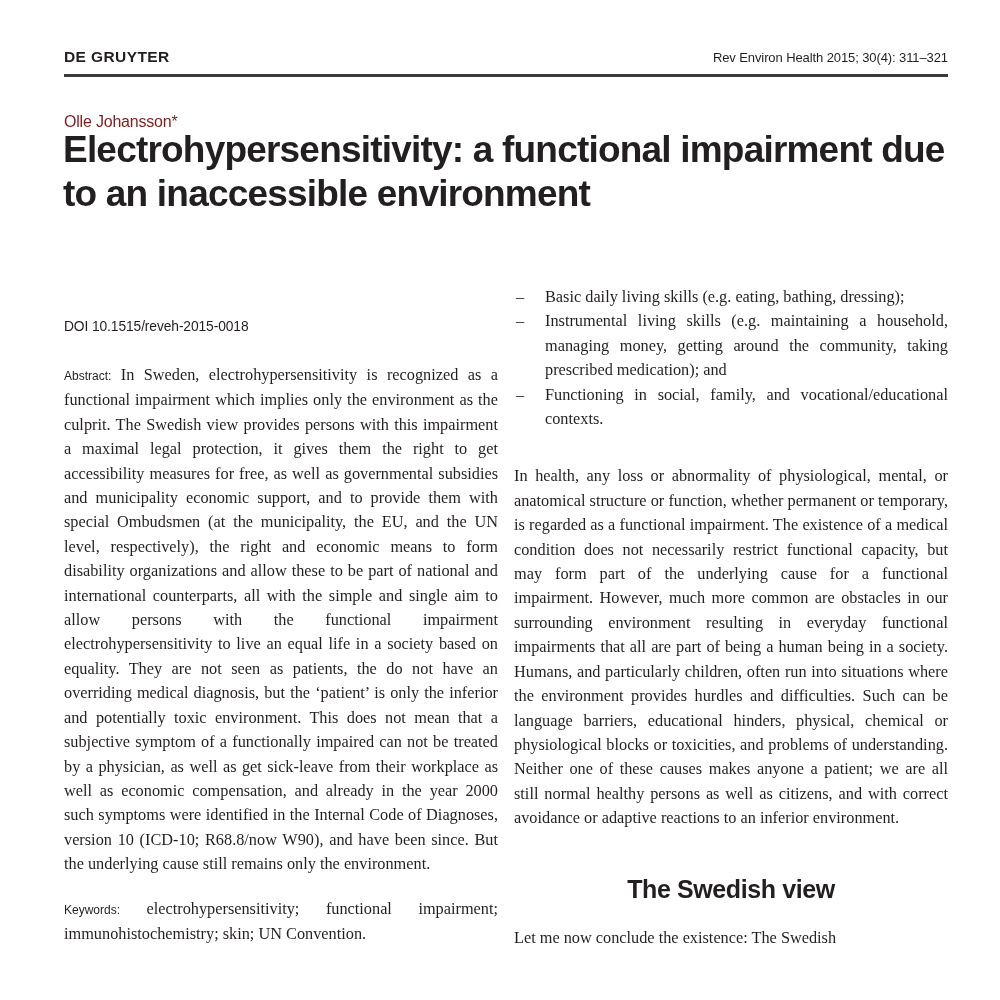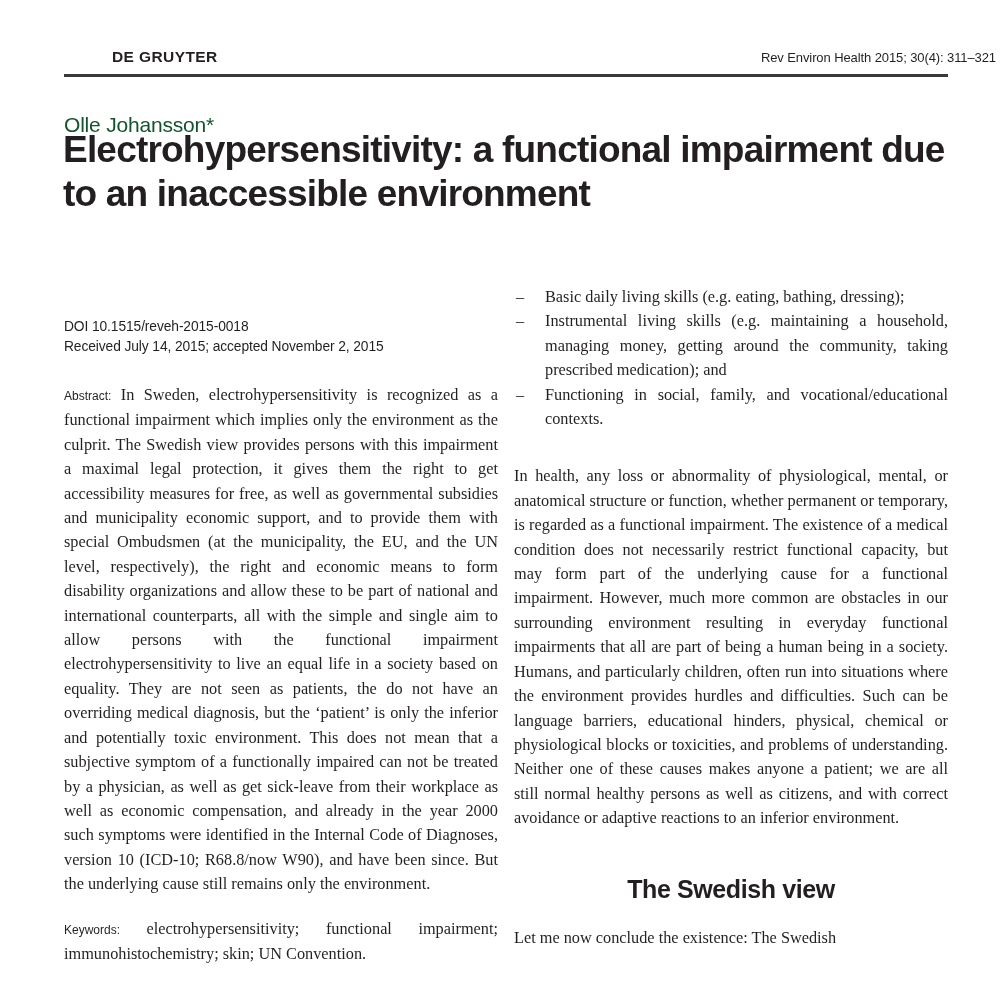--- a/index.html
+++ b/index.html
@@ -25,21 +25,20 @@
 
   
   .runhead {
     position: absolute;
     left: 64px;
     top: 48px;
     width: 884px;
     display: flex;
     align-items: baseline;
     justify-content: space-between;
-    margin-left: 48px;
   }
   .publisher {
     font-family: "Liberation Sans", "DejaVu Sans", sans-serif;
     font-weight: bold;
     font-size: 15.5px;
     letter-spacing: 0.4px;
     color: #231f20;
   }
   .journal-ref {
     font-family: "Liberation Sans", "DejaVu Sans", sans-serif;
@@ -55,22 +54,22 @@
     height: 3px;
     background: #3a3a3a;
   }
 
   
   .author {
     position: absolute;
     left: 64px;
     top: 113px;
     font-family: "Liberation Sans", "DejaVu Sans", sans-serif;
-    font-size: 21px;
-    color: #14532d;
+    font-size: 16px;
+    color: #7f1d1d;
     letter-spacing: -0.2px;
   }
   .title {
     position: absolute;
     left: 63px;
     top: 128px;
     width: 890px;
     font-family: "Liberation Sans", "DejaVu Sans", sans-serif;
     font-weight: bold;
     font-size: 37px;
@@ -164,21 +163,20 @@
   </div>
   <div class="rule"></div>
 
   <div class="author">Olle Johansson*</div>
   <h1 class="title">Electrohypersensitivity: a functional impairment due to an inaccessible environment</h1>
 
   <div class="col col-left">
 
     <div class="doi-block">
       <div>DOI 10.1515/reveh-2015-0018</div>
-      <div>Received July 14, 2015; accepted November 2, 2015</div>
     </div>
 
     <p class="body"><span class="lead">Abstract:</span><span> In Sweden, electrohypersensitivity is recognized as a functional impairment which implies only the environment as the culprit. The Swedish view provides persons with this impairment a maximal legal protection, it gives them the right to get accessibility measures for free, as well as governmental subsidies and municipality economic support, and to provide them with special Ombudsmen (at the municipality, the EU, and the UN level, respectively), the right and economic means to form disability organizations and allow these to be part of national and international counterparts, all with the simple and single aim to allow persons with the functional impairment electrohypersensitivity to live an equal life in a society based on equality. They are not seen as patients, the do not have an overriding medical diagnosis, but the ‘patient’ is only the inferior and potentially toxic environment. This does not mean that a subjective symptom of a functionally impaired can not be treated by a physician, as well as get sick-leave from their workplace as well as economic compensation, and already in the year 2000 such symptoms were identified in the Internal Code of Diagnoses, version 10 (ICD-10; R68.8/now W90), and have been since. But the underlying cause still remains only the environment.</span></p>
 
     <p class="body keywords"><span class="lead">Keywords:</span><span> electrohypersensitivity; functional impairment; immunohistochemistry; skin; UN Convention.</span></p>
 
   </div>
 
   <div class="col col-right">
 

